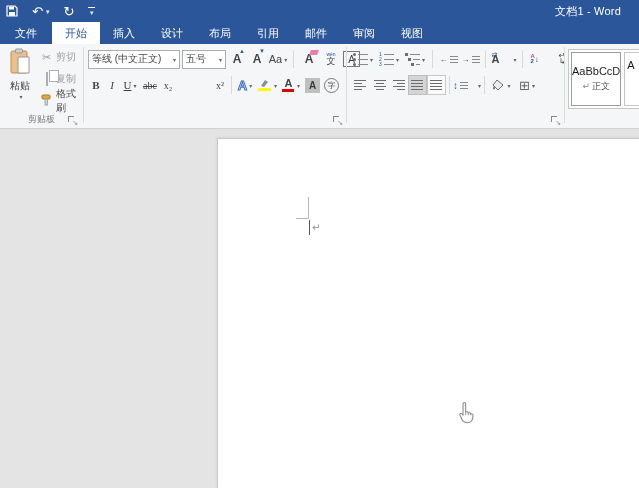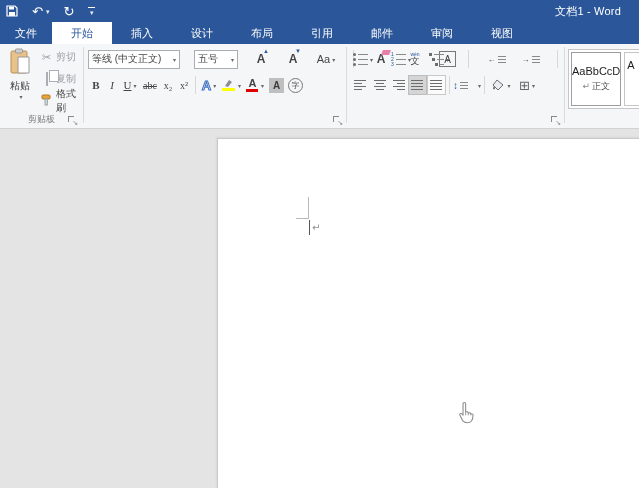--- a/index.html
+++ b/index.html
@@ -11,21 +11,21 @@
   .qat { position:absolute; left:6px; top:0; height:22px; display:flex; align-items:center; gap:14px; }
   .qat .qbtn { display:flex; align-items:center; color:#fff; font-size:13px; line-height:1; }
   .qat .caret { font-size:7px; margin-left:3px; color:#e6ecf7; }
   .qat-custom { display:flex; flex-direction:column; align-items:center; }
   .qat-custom .bar { width:7px; height:1px; background:#fff; margin-bottom:1px; }
   .qat-custom .caret { margin:0; }
   .win-title { position:absolute; right:18px; top:4px; font-size:11px; color:#fff; letter-spacing:.2px; }
 
   
   .tabrow { position:absolute; left:0; top:22px; width:639px; height:22px; background:#2b579a; display:flex; align-items:stretch; }
-  .tab { color:#fff; font-size:11px; padding:0 19px; display:flex; align-items:center; cursor:default; }
+  .tab { color:#fff; font-size:11px; padding:0 13px; display:flex; align-items:center; cursor:default; }
   .tab-file { padding:0 15px; }
   .tab.active { background:#fff; color:#2b579a; }
   .tellme { display:flex; align-items:center; margin-left:10px; color:#a9bbdd; font-size:11px; gap:5px; }
   .bulb { width:10px; height:14px; }
 
   
   .ribbon { position:absolute; left:0; top:44px; width:639px; height:85px; background:#f5f6f7; border-bottom:1px solid #d2d2d2; }
   .vsep { position:absolute; top:3px; height:76px; width:1px; background:#dcdcdc; }
   .group-label { position:absolute; bottom:2px; left:0; right:0; text-align:center; font-size:9px; color:#7c7c7c; }
   .launcher { position:absolute; bottom:3px; width:9px; height:9px; }
@@ -40,21 +40,21 @@
   .paste { position:absolute; left:3px; top:4px; width:34px; height:72px; display:flex; flex-direction:column; align-items:center; }
   .paste .lbl { font-size:10px; margin-top:3px; }
   .clip-small { position:absolute; left:40px; display:flex; align-items:center; gap:3px; font-size:10px; color:#9aa0a6; height:18px; }
   .clip-small .ic { width:13px; text-align:center; font-size:11px; color:#9aa0a6; }
   .copy-ic { position:relative; width:9px; height:11px; border:1px solid #a9afb5; background:#fff; }
   .copy-ic::before { content:""; position:absolute; left:2px; top:-3px; width:8px; height:10px; border:1px solid #a9afb5; background:#fff; }
   .fp-label { color:#444; }
 
   
   .g-font { position:absolute; left:84px; top:0; width:262px; height:84px; }
-  .row1 { position:absolute; left:4px; top:5px; display:flex; align-items:center; gap:14px; }
+  .row1 { position:absolute; left:4px; top:5px; display:flex; align-items:center; gap:2px; }
   .row2 { position:absolute; left:4px; top:31px; display:flex; align-items:center; }
   .combo { display:flex; align-items:center; justify-content:space-between; border:1px solid #abadb3; background:#fff; height:19px; padding:0 3px; font-size:10px; white-space:nowrap; overflow:hidden; }
   .combo .val { overflow:hidden; white-space:nowrap; }
   .combo .caret-s { flex:none; }
   .c-name { width:92px; }
   .c-size { width:44px; }
   .a-big { font-size:12px; font-weight:bold; position:relative; width:18px; }
   .a-big .tick { position:absolute; top:-1px; right:1px; font-size:6px; color:#2b579a; }
   .serif { font-family:"Liberation Serif","DejaVu Serif",serif; }
   .w { width:16px; } .w2 { width:20px; }
@@ -238,21 +238,21 @@
     </div>
     <div class="row2">
       <span class="rbtn w serif" style="font-weight:bold;">B</span>
       <span class="rbtn w serif" style="font-style:italic;">I</span>
       <span class="rbtn w2 serif">
           <span style="text-decoration:underline;">U</span>
           <span class="caret-s">▾</span>
         </span>
       <span class="rbtn w2 serif" style="text-decoration:line-through; font-size:10px;">abc</span>
       <span class="rbtn w serif" style="font-size:10px;">x₂</span>
-      <span class="rbtn w serif" style="font-size:10px;">x²</span>
+      <span class="rbtn w serif" style="font-size:10px;margin-left:36px;">x²</span>
       <span class="mini-sep"></span>
       <span class="rbtn w2">
           <span class="fx-a">A</span>
           <span class="caret-s">▾</span>
         </span>
       <span class="rbtn" style="width:24px;">
         <span class="hl">
           <svg class="pen" viewBox="0 0 9 8">
               <path d="M1 7 L5 1 L8 3 L4 8 Z" fill="#8a8f94"></path>
             </svg>

